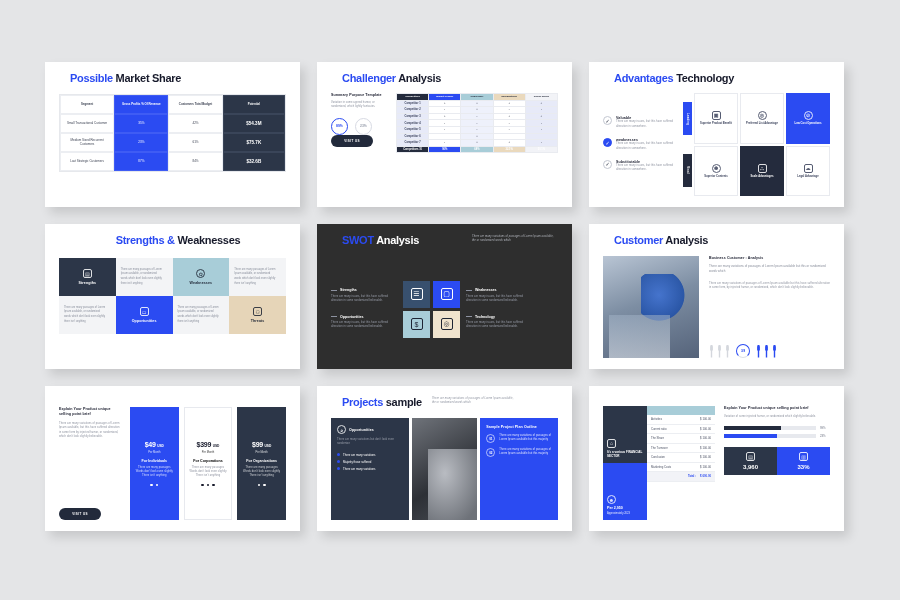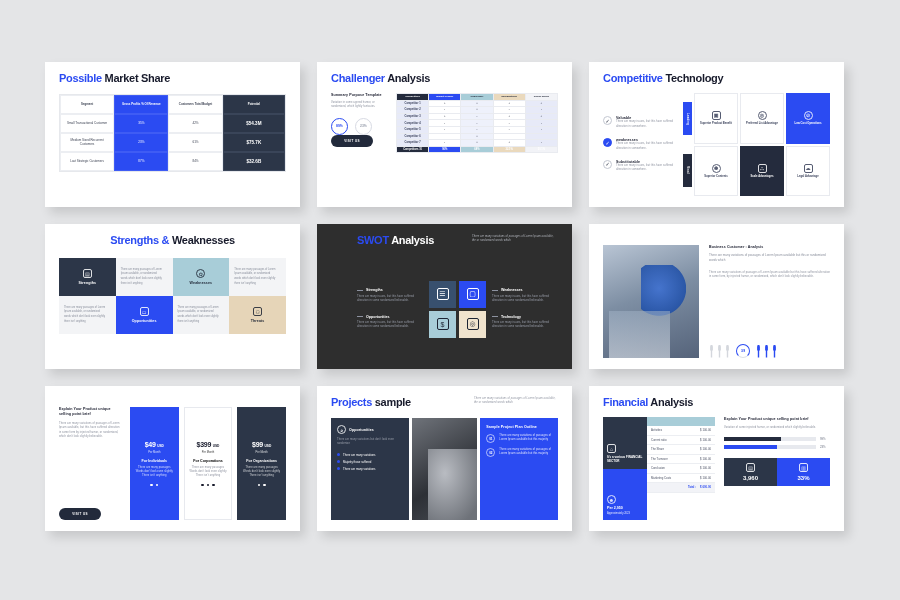--- a/index.html
+++ b/index.html
@@ -20,25 +20,25 @@
     row-gap: 10px;
     padding: 50px 0;
   }
   .slide {
     position: relative;
     background: #ffffff;
     width: 255px; height: 145px;
     box-shadow: 5px 6px 10px rgba(0,0,0,0.13);
     overflow: hidden;
   }
-  .slide.dark { background: #2e2e2e; padding-left: 26px; }
+  .slide.dark { background: #2e2e2e; }
   .pad { padding: 11px 14px; height: 100%; display: flex; flex-direction: column; }
 
   
-  .title { font-size: 11px; font-weight: bold; letter-spacing: -0.3px; line-height: 1; }
+  .title { font-size: 11px; font-weight: bold; letter-spacing: -0.3px; line-height: 1; margin-left: 11px; }
   .title .a { color: #2b4bf2; }
   .title .b { color: #171a2b; }
   .slide.dark .title .b { color: #ffffff; }
 
   .tny { font-size: 2.6px; line-height: 1.7; color: #8a8f9c; letter-spacing: .1px; }
   .tny2 { font-size: 3px; line-height: 1.8; color: #8a8f9c; }
   .lbl { font-size: 3.6px; font-weight: bold; color: #171a2b; letter-spacing: .1px; }
 
   
   .tbl1 { display: grid; grid-template-columns: 1fr 1fr 1fr 1.15fr; margin-top: 10px; border: .6px solid #e6e8ec; }
@@ -314,21 +314,21 @@
           </tbody>
             </table>
         </div>
       </div>
     </div>
   </div>
 
   <div class="slide">
     <div class="pad">
       <div class="title">
-        <span class="a">Competitive</span>
+        <span class="a">Advantages</span>
         <span class="b">Technology</span>
       </div>
       <div class="s3">
         <div class="checks">
           <div class="chk">
             <div class="mark">✓</div>
             <div>
               <div class="lbl">Valuable</div>
               <div class="tny">There are many issues, but this have suffered alteration in somewhere.</div>
             </div>
@@ -499,20 +499,24 @@
               </div>
             <div class="tny" style="color:#9ba0ac">There are many issues, but this have suffered alteration in some randomized believable.</div>
           </div>
         </div>
       </div>
     </div>
   </div>
 
   <div class="slide">
     <div class="pad">
+      <div class="title">
+        <span class="a">Customer</span>
+        <span class="b">Analysis</span>
+      </div>
       <div class="cust">
         <div class="photo"></div>
         <div class="ct">
           <div class="lbl">Business Customer : Analysis</div>
           <div class="tny2" style="margin-top:4px">There are many variations of passages of Lorem Ipsum available but this or randomized words which</div>
           <div class="tny" style="margin-top:7px">There are many variations of passages of Lorem Ipsum available but this have suffered alteration in some form, by injected humor, or randomized, which don't look slightly believable.</div>
           <div class="people">
             <div class="per"></div>
             <div class="per"></div>
             <div class="per"></div>
@@ -569,21 +573,21 @@
                 <i class="dot"></i>
               </div>
           </div>
         </div>
       </div>
     </div>
   </div>
 
   <div class="slide">
     <div class="pad">
-      <div style="display:flex;justify-content:space-between;align-items:flex-start;gap:10px">
+      <div style="display:flex;align-items:flex-start;gap:10px">
         <div class="title">
           <span class="a">Projects</span>
           <span class="b">sample</span>
         </div>
         <div class="tny" style="width:84px;font-style:italic">There are many variations of passages of Lorem Ipsum available, the or randomized words which</div>
       </div>
       <div class="proj">
         <div class="ppanel dark">
           <div style="display:flex;align-items:center;gap:3px">
             <div class="ico rnd">◕</div>
@@ -616,24 +620,20 @@
             <div class="numc">02</div>
             <div class="tny" style="color:rgba(255,255,255,.85)">There are many variations of passages of Lorem Ipsum available but this majority</div>
           </div>
         </div>
       </div>
     </div>
   </div>
 
   <div class="slide">
     <div class="pad">
-      <div class="title">
-        <span class="a">Financial</span>
-        <span class="b">Analysis</span>
-      </div>
       <div class="fin">
         <div class="fleft">
           <div class="fside">
             <div class="fsc d">
               <div class="ico">⌂</div>
               <div style="font-size:3px;font-weight:bold;line-height:1.35">It's a various FINANCIAL SECTOR</div>
             </div>
             <div class="fsc b">
               <div class="ico rnd">☻</div>
               <div style="font-size:3.6px;font-weight:bold">Per 2,950</div>

